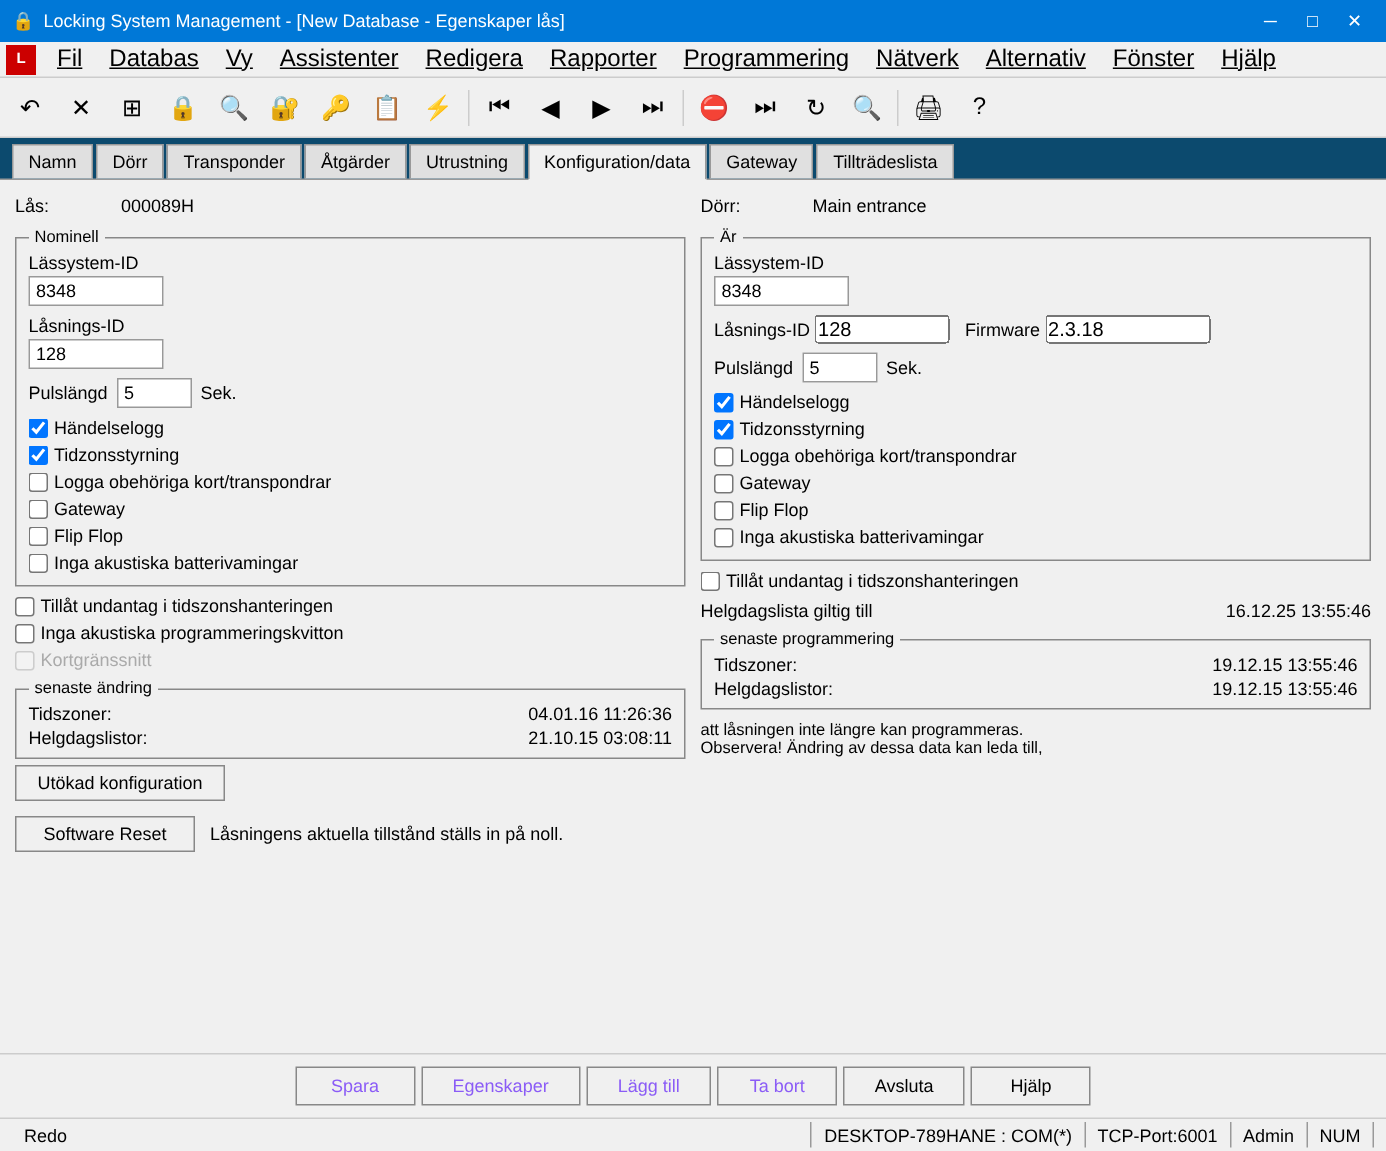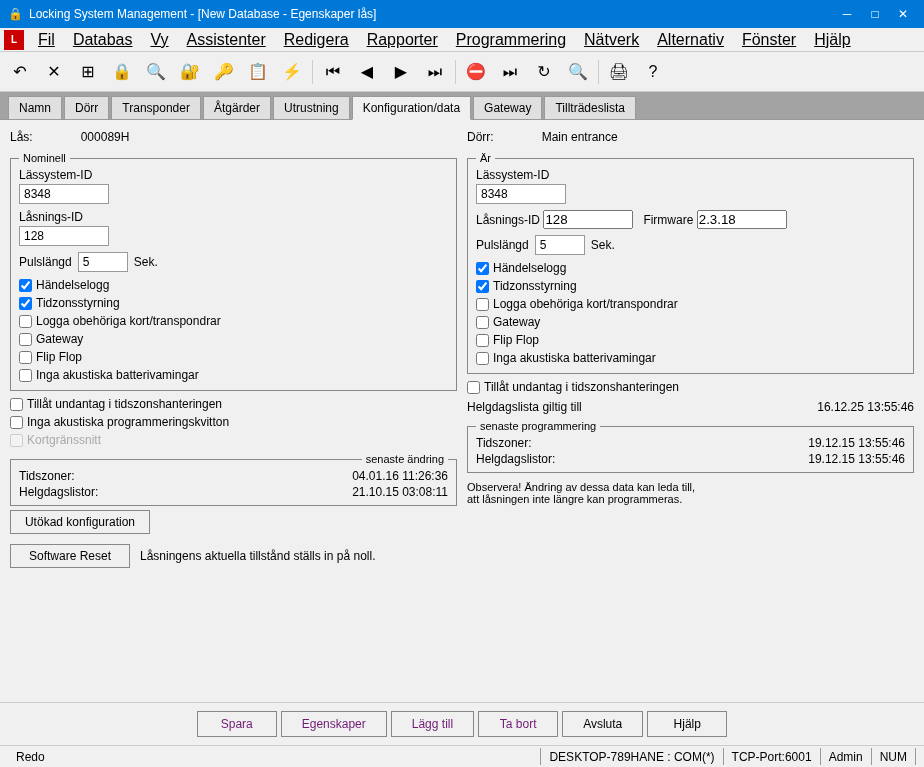--- a/index.html
+++ b/index.html
@@ -50,21 +50,21 @@
       height: 40px;
     }
     .tb-btn {
       width: 32px; height: 32px; background: transparent; border: 1px solid transparent;
       cursor: pointer; display: flex; align-items: center; justify-content: center; font-size: 16px;
     }
     .tb-sep { width: 1px; height: 24px; background: #ccc; margin: 0 2px; }
 
     
     #tabs {
-      background: #a3a3a3;
+      background: #0c4a6e;
       display: flex;
       padding: 4px 8px 0;
       border-bottom: 1px solid #999;
       gap: 2px;
     }
     .tab {
       padding: 4px 10px; border: 1px solid #999; border-bottom: none;
       background: #e0e0e0; cursor: pointer; font-size: 12px;
     }
     .tab.active { background: #f0f0f0; border-bottom: 1px solid #f0f0f0; margin-bottom: -1px; z-index: 1; }
@@ -143,21 +143,21 @@
       padding: 8px;
     }
     .bottom-btn {
       padding: 5px 20px;
       border: 1px solid #888;
       background: #f0f0f0;
       cursor: pointer;
       font-size: 12px;
       min-width: 80px;
     }
-    .bottom-btn:disabled { color: #701a75; cursor: default; }
+    .bottom-btn:disabled { color: #8b5cf6; cursor: default; }
 
     
     #statusbar {
       background: #f0f0f0;
       border-top: 1px solid #ccc;
       display: flex;
       align-items: center;
       padding: 2px 8px;
       font-size: 12px;
       height: 22px;
@@ -320,21 +320,21 @@
           <div class="checkbox-row">
             <input type="checkbox" style="">
             <label>Inga akustiska programmeringskvitton</label>
           </div>
           <div class="checkbox-row">
             <input type="checkbox" disabled="" style="">
             <label style="color:#aaa;">Kortgränssnitt</label>
           </div>
         </div>
 
-        <fieldset style="margin-bottom:0;text-align:right;">
+        <fieldset style="margin-bottom:0;">
           <legend>senaste ändring</legend>
           <div class="sub-row">
             <span>Tidszoner:</span>
             <span>04.01.16 11:26:36</span>
           </div>
           <div class="sub-row">
             <span>Helgdagslistor:</span>
             <span>21.10.15 03:08:11</span>
           </div>
         </fieldset>
@@ -353,21 +353,21 @@
             <input type="text" style="width: 90px;" value="8348">
           </div>
 
           <div style="display:flex; gap:10px; margin-bottom:6px;">
             <div>
               <label>Låsnings-ID</label>
               <input type="text" style="width: 90px;" value="128">
             </div>
             <div>
               <label>Firmware</label>
-              <input type="text" style="width: 90px;" value="2.3.18">
+              <input type="text" style="width: 110px;" value="2.3.18">
             </div>
           </div>
 
           <div class="inline-row">
             <label>Pulslängd</label>
             <input type="text" style="width: 50px;" value="5">
             <span>Sek.</span>
           </div>
 
           <div class="checkbox-row">
@@ -414,22 +414,22 @@
             <span>Tidszoner:</span>
             <span>19.12.15 13:55:46</span>
           </div>
           <div class="sub-row">
             <span>Helgdagslistor:</span>
             <span>19.12.15 13:55:46</span>
           </div>
         </fieldset>
 
         <div class="obs-text">
+          <div>att låsningen inte längre kan programmeras.</div>
           <div>Observera! Ändring av dessa data kan leda till,</div>
-          <div>att låsningen inte längre kan programmeras.</div>
         </div>
       </div>
     </div>
 
     <div class="reset-row">
       <button class="btn" style="min-width:120px;">Software Reset</button>
       <span class="reset-note">Låsningens aktuella tillstånd ställs in på noll.</span>
     </div>
   </div>
 

